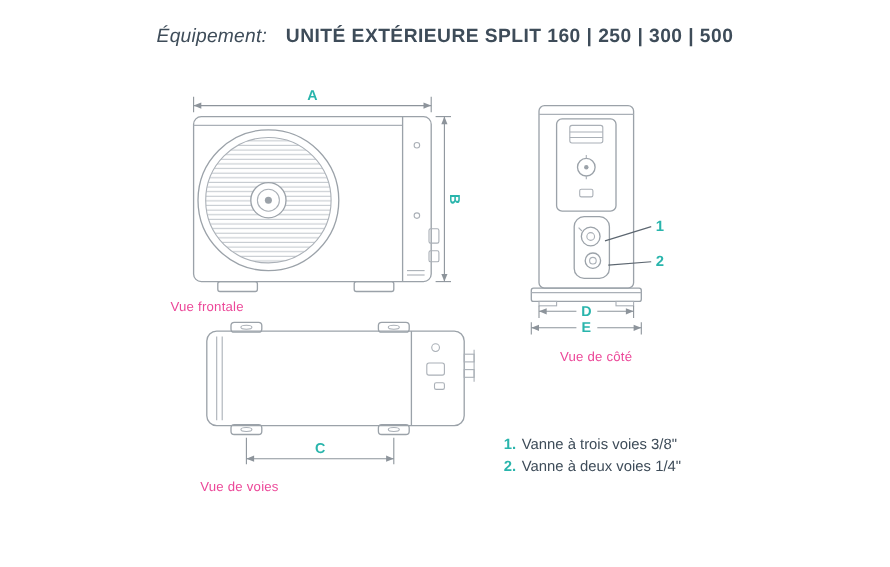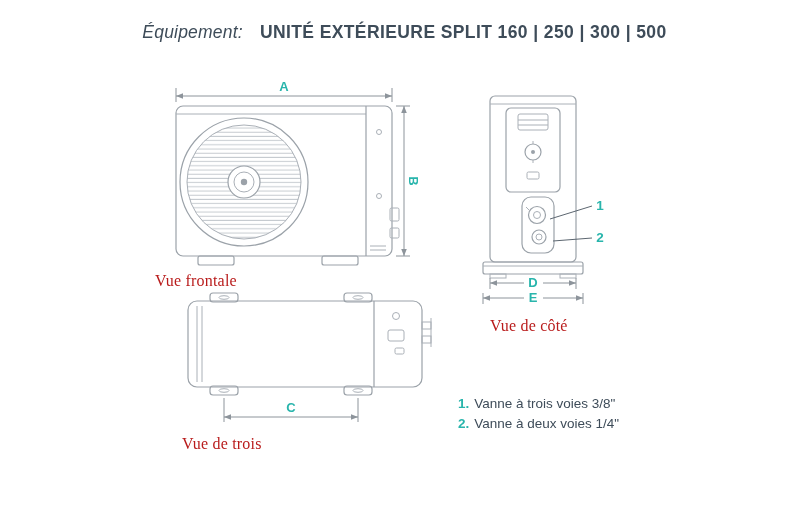--- a/index.html
+++ b/index.html
@@ -5,21 +5,21 @@
   * { margin:0; padding:0; box-sizing:border-box; }
   html,body { background:#ffffff; }
   body { font-family:"Liberation Sans", sans-serif; }
   .page { position:relative; width:809px; height:515px; background:#ffffff; overflow:hidden; }
 
   .title { position:absolute; top:22px; left:0; width:100%; text-align:center;
            color:#3e4c59; font-size:17.5px; letter-spacing:.2px; }
   .title-prefix { font-weight:400;font-style:italic; }
   .title-main   { font-weight:700; letter-spacing:.4px;margin-left:12px; }
 
-  .view-label { position:absolute; color:#b91c1c; font-size:16px; font-weight:500; letter-spacing:.2px;font-family:Liberation Serif, serif; }
+  .view-label { position:absolute; color:#ec4899; font-size:12px; font-weight:500; letter-spacing:.2px; }
 
   .legend { position:absolute; left:458px; top:394px; font-size:13.5px; }
   .legend-item { display:flex; gap:5px; line-height:20px; color:#3e4c59; font-weight:500; }
   .legend-num  { color:#29b5ac; font-weight:700; }
 
   svg.drawing { position:absolute; left:0; top:0; }
   .art      { stroke:#9ba2a9; stroke-width:1.2; fill:none; }
   .art-thin { stroke:#aab0b7; stroke-width:1;   fill:none; }
   .art-fill { stroke:#9ba2a9; stroke-width:1.2; fill:#ffffff; }
   .dim      { stroke:#8d949b; stroke-width:1;   fill:none; }
@@ -186,22 +186,22 @@
         <line class="dim" x1="358" y1="398" x2="358" y2="422"></line>
         <line class="dim" x1="224" y1="417" x2="358" y2="417"></line>
         <polygon class="dim-arrow" points="224,417 231,414.2 231,419.8"></polygon>
         <polygon class="dim-arrow" points="358,417 351,414.2 351,419.8"></polygon>
         <text class="dim-letter" x="291" y="412">C</text>
       </g>
     </g>
   </svg>
 
   <div class="view-label" style="left:155px; top:272px;">Vue frontale</div>
-  <div class="view-label" style="left:490px; top:317px;">Vue de côté</div>
-  <div class="view-label" style="left:182px; top:435px;">Vue de trois</div>
+  <div class="view-label" style="left:509px; top:317px;">Vue de côté</div>
+  <div class="view-label" style="left:182px; top:435px;">Vue de voies</div>
 
   <div class="legend">
     <div class="legend-item">
       <span class="legend-num">1.</span>
       <span class="legend-text">Vanne à trois voies 3/8"</span>
     </div>
     <div class="legend-item">
       <span class="legend-num">2.</span>
       <span class="legend-text">Vanne à deux voies 1/4"</span>
     </div>

